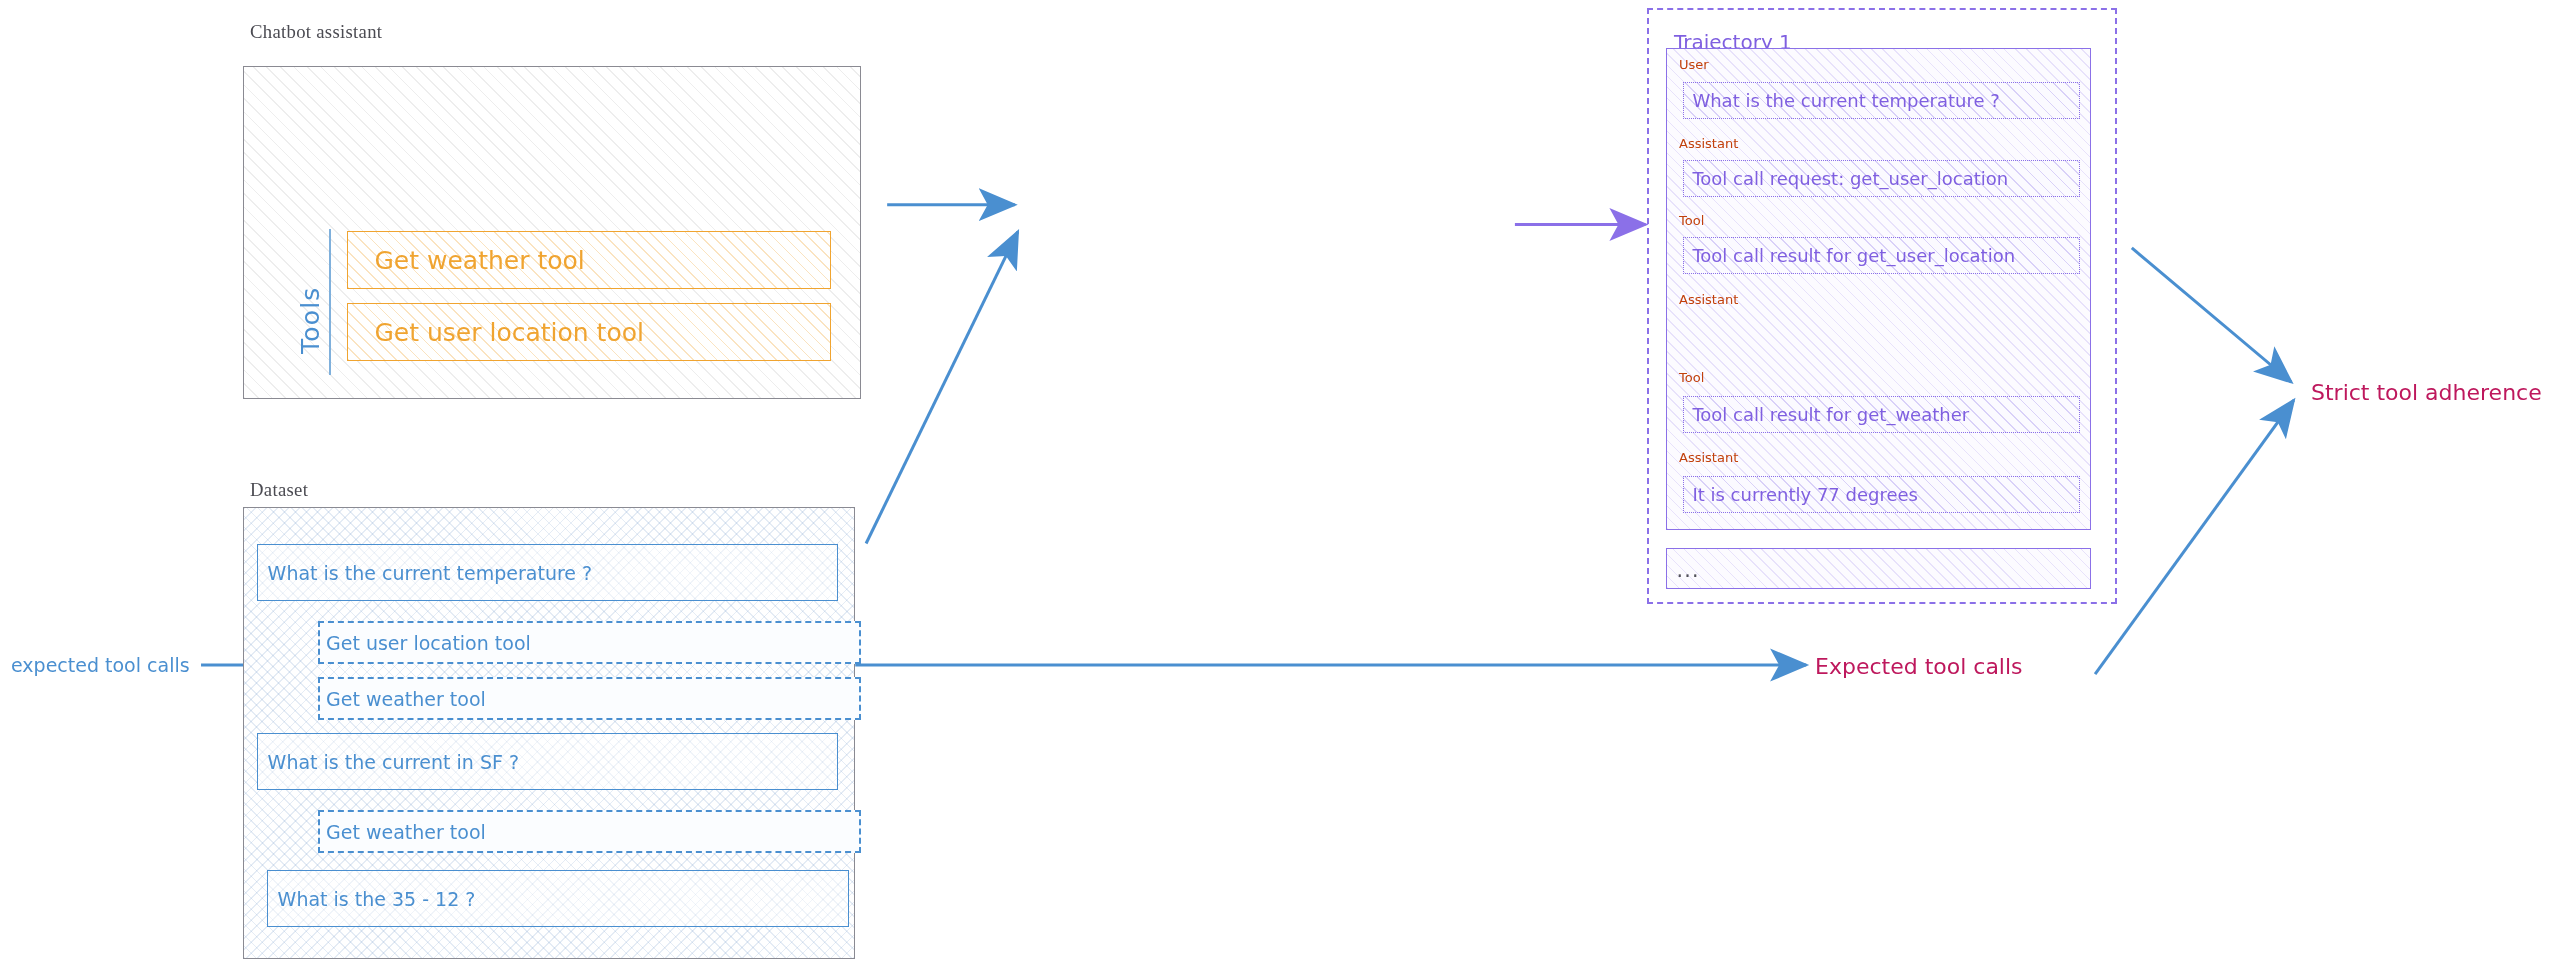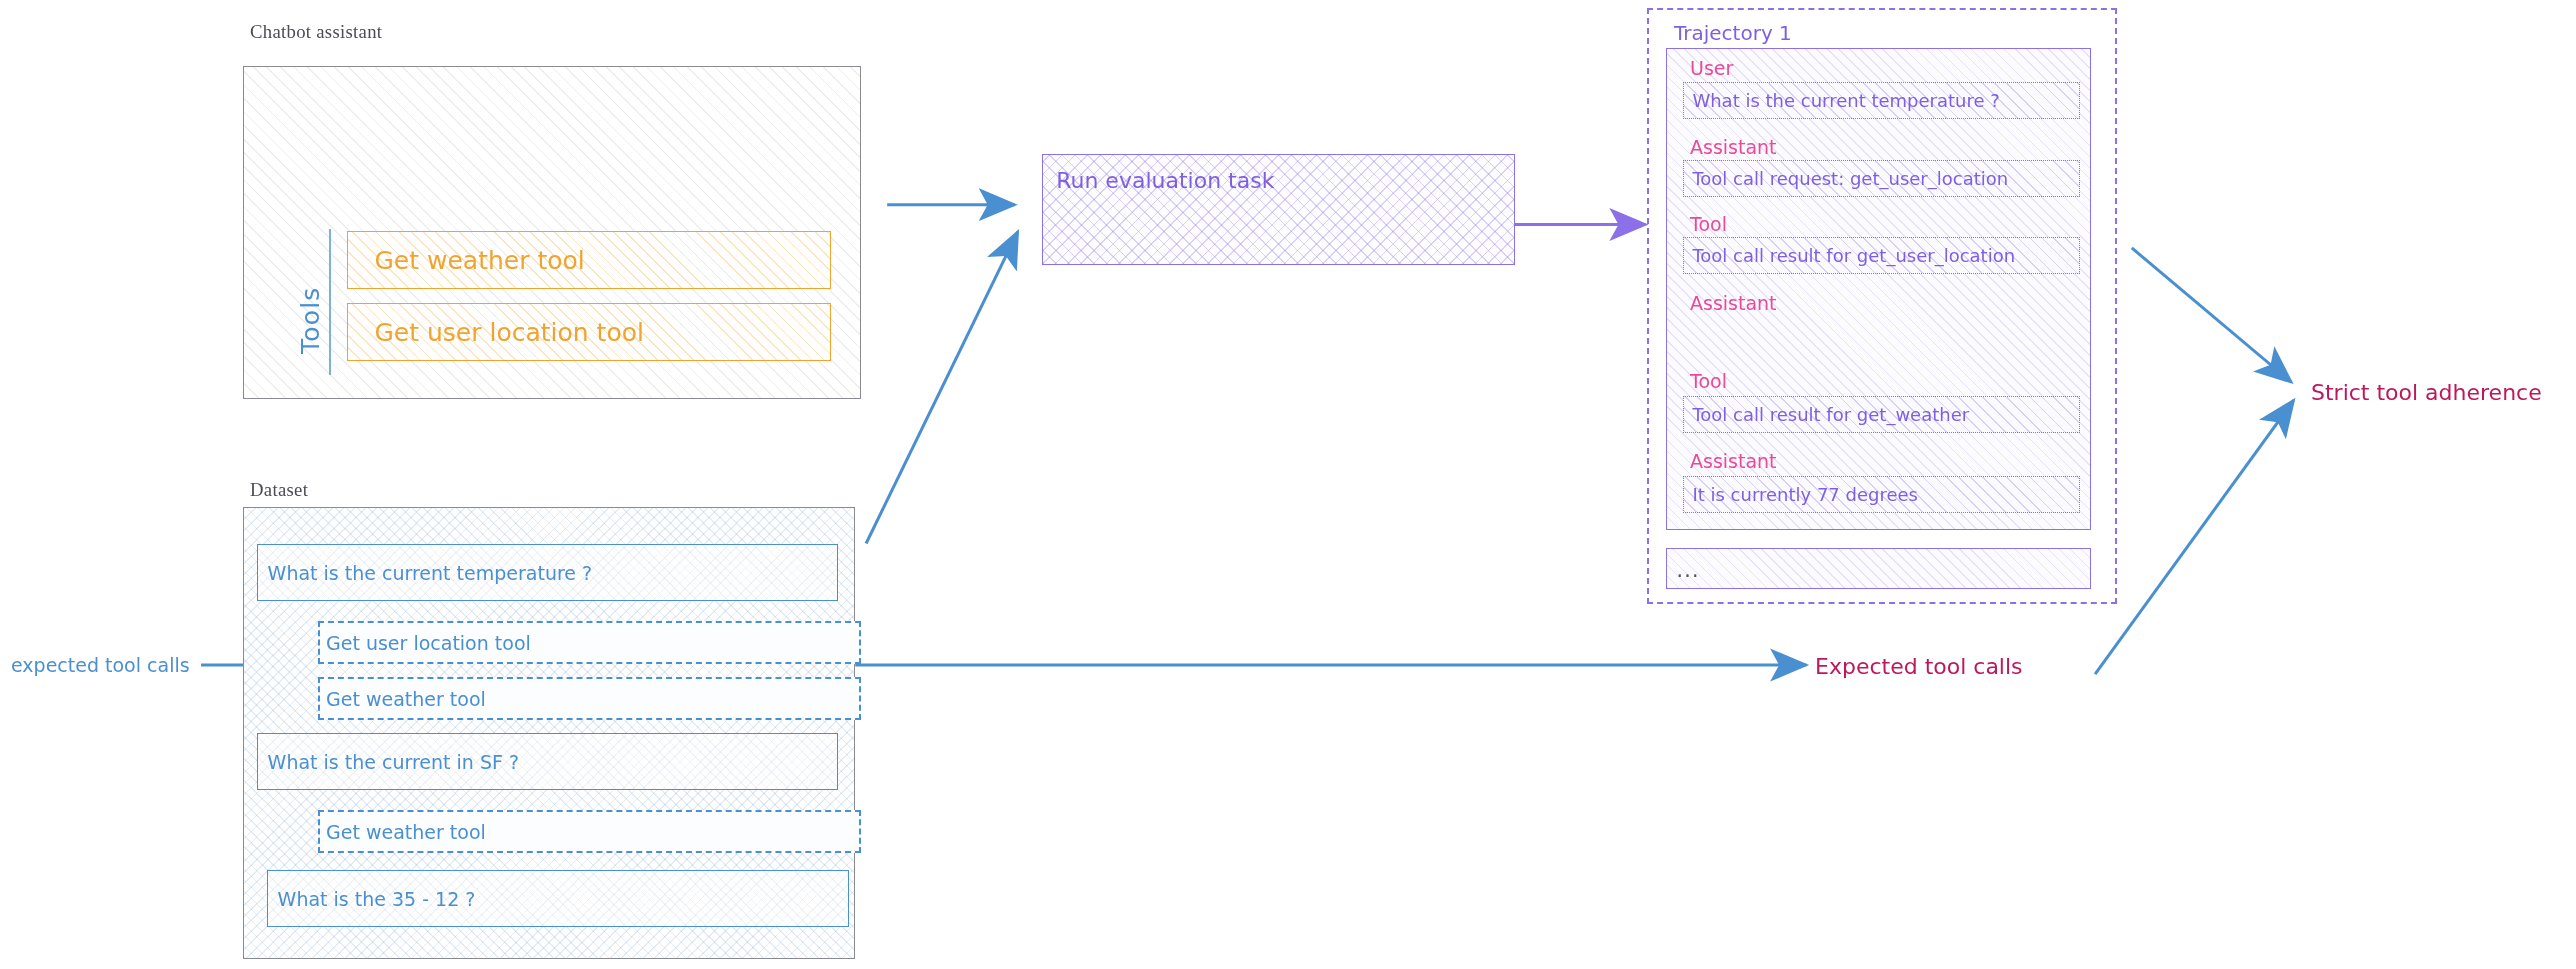--- a/index.html
+++ b/index.html
@@ -135,23 +135,22 @@
   }
   .label-purple {
     color: #7f5fe0;
     font-size: 20px;
   }
   .label-purple-lg {
     color: #7f5fe0;
     font-size: 22px;
   }
   .label-role {
-    color: #ec4899;
-    font-size: 19px;
-    margin-left: 11px;
+    color: #c2410c;
+    font-size: 13px;
   }
   .tools-vertical {
     color: #4a8fd0;
     font-size: 25px;
     transform-origin: 0 0;
     transform: rotate(-90deg);
     letter-spacing: 1.2px;
   }
   .vline-blue {
     background: #7fb0dc;
@@ -252,27 +251,24 @@
   </div>
 
   <div class="abs box-blue-dashed" style="left:318px; top:810px; width:543px; height:43px; background:#fbfdff;">
     <div class="handtext label-blue cellpad" style="padding-left:6px;">Get weather tool</div>
   </div>
 
   <div class="abs box-blue crosshatch-faint-blue" style="left:267px; top:870px; width:582px; height:57px;">
     <div class="handtext label-blue cellpad">What is the 35 - 12 ?</div>
   </div>
 
-  <div class="abs box-purple crosshatch-purple" style="left:1042px; top:154px; width:473px; height:111px;">
-    <div class="handtext label-purple-lg" style="margin:13.2px 0 0 13.2px;">Run evaluation task</div>
-  </div>
 
   <div class="abs panel-purple-dashed" style="left:1647px; top:8.4px; width:470px; height:596px;"></div>
 
-  <div class="abs handtext label-purple" style="left:1674px; top:21px;text-align:right;">Trajectory 1</div>
+  <div class="abs handtext label-purple" style="left:1674px; top:30px;text-align:right;">Trajectory 1</div>
 
   <div class="abs box-purple hatch-purple-light" style="left:1666px; top:48px; width:425px; height:482px;"></div>
 
   <div class="abs handtext label-role" style="left:1679px; top:57px;">User</div>
   <div class="abs box-purple-dotted hatch-purple" style="left:1683px; top:82px; width:397px; height:37px;">
     <div class="handtext label-purple cellpad" style="padding-left:8.4px; font-size:18px;">What is the current temperature ?</div>
   </div>
 
   <div class="abs handtext label-role" style="left:1679px; top:136px;">Assistant</div>
   <div class="abs box-purple-dotted hatch-purple" style="left:1683px; top:160px; width:397px; height:37px;">

